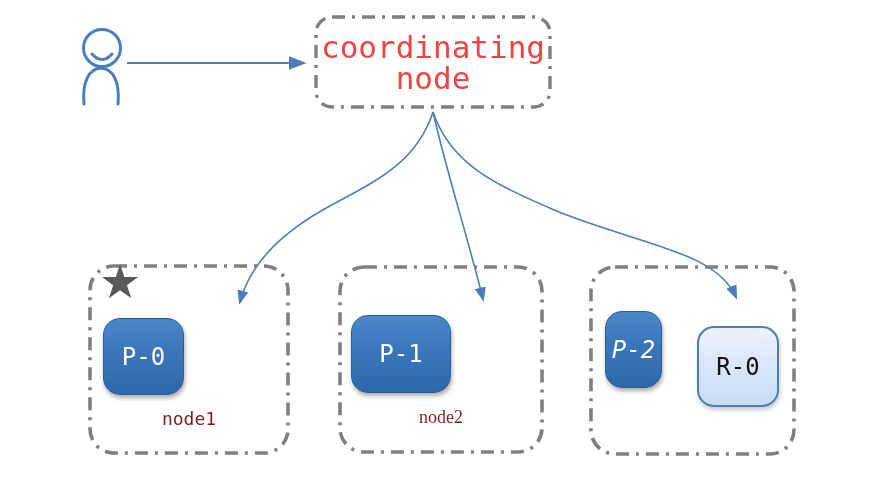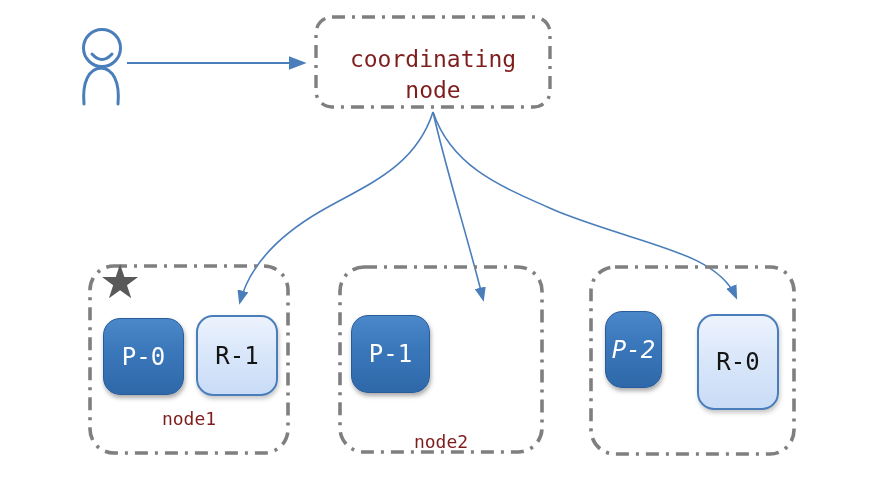--- a/index.html
+++ b/index.html
@@ -18,38 +18,38 @@
   .overlay {
     position: absolute;
     left: 0;
     top: 0;
     width: 873px;
     height: 479px;
   }
   .coord-label {
     position: absolute;
     left: 316px;
-    top: 44px;
+    top: 32px;
     width: 234px;
     text-align: center;
-    font-size: 23px;
+    font-size: 31px;
     line-height: 31px;
-    color: #7f1d1d;
+    color: #ef4444;
     letter-spacing: 0px;
   }
   .coord-label span { display: block; }
   .node-label {
     position: absolute;
     width: 200px;
     text-align: center;
     font-size: 18px;
     color: #7f1d1d;
   }
   #label-node1 { left: 89px;  top: 408px; }
-  #label-node2 { left: 341px; top: 431px; }
+  #label-node2 { left: 341px; top: 407px; font-family: Liberation Serif, serif; }
   #label-node3 { left: 591px; top: 411px; }
   .star {
     position: absolute;
     left: 99px;
     top: 258px;
     font-size: 47px;
     line-height: 47px;
     color: #595959;
     font-family: "DejaVu Sans", sans-serif;
   }
@@ -69,24 +69,24 @@
     box-shadow: 1px 3px 4px rgba(90,90,90,0.5);
   }
   .shard.replica {
     background: linear-gradient(180deg, #edf3fd 0%, #dae7fa 45%, #c9dcf6 100%);
     color: #141414;
     border: 2px solid #4a7ebb;
     box-shadow: 1px 3px 4px rgba(120,120,120,0.4);
   }
   #shard-p0 { left: 103px; top: 318px; width: 81px; height: 77px; }
   #shard-r1 { left: 196px; top: 315px; width: 82px; height: 81px; }
-  #shard-p1 { left: 351px; top: 315px; width: 79px; height: 78px; }
+  #shard-p1 { left: 351px; top: 315px; width: 100px; height: 78px; }
   #shard-r2 { left: 445px; top: 313px; width: 84px; height: 81px; }
   #shard-p2 { left: 605px; top: 311px; width: 57px; height: 77px; font-style: italic; }
-  #shard-r0 { left: 697px; top: 314px; width: 82px; height: 96px; }
+  #shard-r0 { left: 697px; top: 326px; width: 82px; height: 81px; }
 </style>
 </head>
 <body>
 
 <div class="canvas">
 
   <svg class="overlay" viewBox="0 0 873 479" xmlns="http://www.w3.org/2000/svg">
     <defs>
       <marker id="arrowhead" markerWidth="9" markerHeight="7" refX="7.2" refY="3.5" orient="auto" markerUnits="strokeWidth">
         <path d="M0,0 L9,3.5 L0,7 Z" fill="#4a7ebb"></path>
@@ -117,23 +117,20 @@
   <div class="coord-label">
     <span>coordinating</span>
     <span>node</span>
   </div>
 
   <div class="star">★</div>
 
   <div class="shard primary" id="shard-p0">
     <span>P-0</span>
   </div>
-  <div class="shard replica" id="shard-r1">
-    <span>R-1</span>
-  </div>
 
   <div class="shard primary" id="shard-p1">
     <span>P-1</span>
   </div>
 
   <div class="shard primary" id="shard-p2">
     <span>P-2</span>
   </div>
   <div class="shard replica" id="shard-r0">
     <span>R-0</span>

